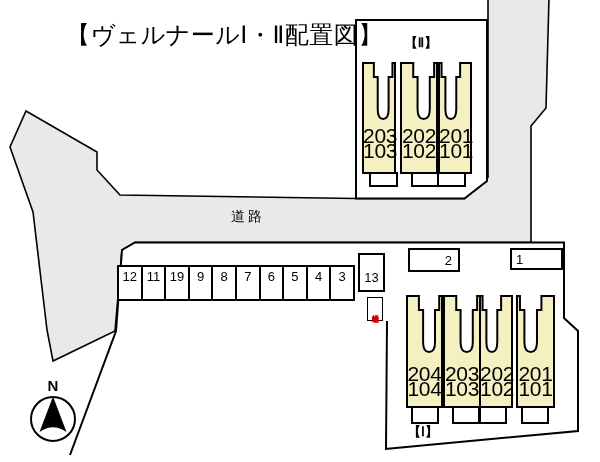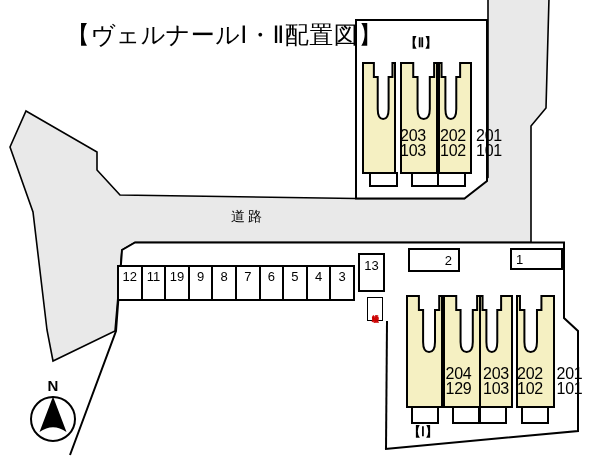--- a/index.html
+++ b/index.html
@@ -9,35 +9,35 @@
     --road-fill:#e9e9e9; --lot-fill:#ffffff; --building-fill:#f5f0c2; --line:#000000; --bike:#cc0000;
   }
   #plan-svg{position:absolute;left:0;top:0;}
   .abs{position:absolute;box-sizing:border-box;}
   .title{left:27px;top:19px;font-size:24px;font-weight:normal;letter-spacing:.5px;white-space:nowrap;margin-left:39px;}
   .road-label{left:231px;top:208px;font-size:14px;letter-spacing:3px;white-space:nowrap;}
   .bldg-label{font-size:13px;font-weight:bold;text-align:center;white-space:nowrap;}
   .bldg2-label{left:394px;top:34px;width:54px;}
   .bldg1-label{left:398px;top:423px;width:50px;}
   .unit-label{
-    position:absolute;text-align:center;font-size:16px;line-height:15px;
-    letter-spacing:-0.3px;white-space:pre-line;pointer-events:none;padding-left:34px;
+    position:absolute;text-align:center;font-size:21px;line-height:15px;
+    letter-spacing:-0.3px;white-space:pre-line;pointer-events:none;
   }
   .parking-row{
     left:117px;top:265px;width:238px;height:36px;
     border:2px solid var(--line);background:var(--lot-fill);
     display:flex;
   }
   .pcell{
     flex:1;border-right:2px solid var(--line);
     font-size:13px;text-align:center;padding-top:2px;box-sizing:border-box;
   }
   .pcell:last-child{border-right:none;}
   .box{border:2px solid var(--line);background:var(--lot-fill);font-size:13px;text-align:center;}
-  .box13{left:358px;top:253px;width:27px;height:39px;padding-top:3px;}
+  .box13{left:358px;top:253px;width:27px;height:39px;padding-top:15px;}
   .box2{left:408px;top:248px;width:52px;height:24px;text-align:right;padding-right:6px;line-height:21px;}
   .box1{left:510px;top:248px;width:53px;height:22px;text-align:left;padding-left:4px;line-height:19px;}
   .bike{
     left:367px;top:297px;width:16px;height:24px;
     border:1.5px solid var(--line);background:var(--lot-fill);
     color:var(--bike);font-size:7px;font-weight:bold;
     writing-mode:vertical-rl;text-orientation:upright;
     display:flex;align-items:center;justify-content:center;letter-spacing:0;
   }
   .north-label{left:41px;top:377px;width:24px;text-align:center;font-size:15px;font-weight:bold;}
@@ -104,21 +104,21 @@
   <div class="abs box box1">1</div>
 
   <div id="unit-labels">
       <div class="unit-label" style="left: 363px; width: 32px; top: 128px;">203
 103</div>
       <div class="unit-label" style="left: 401px; width: 36px; top: 128px;">202
 102</div>
       <div class="unit-label" style="left: 439px; width: 32px; top: 128px;">201
 101</div>
       <div class="unit-label" style="left: 407px; width: 35px; top: 366px;">204
-129</div>
+104</div>
       <div class="unit-label" style="left: 444px; width: 36px; top: 366px;">203
 103</div>
       <div class="unit-label" style="left: 480px; width: 32px; top: 366px;">202
 102</div>
       <div class="unit-label" style="left: 517px; width: 37px; top: 366px;">201
 101</div>
     </div>
 </div>
 
 </body></html>

